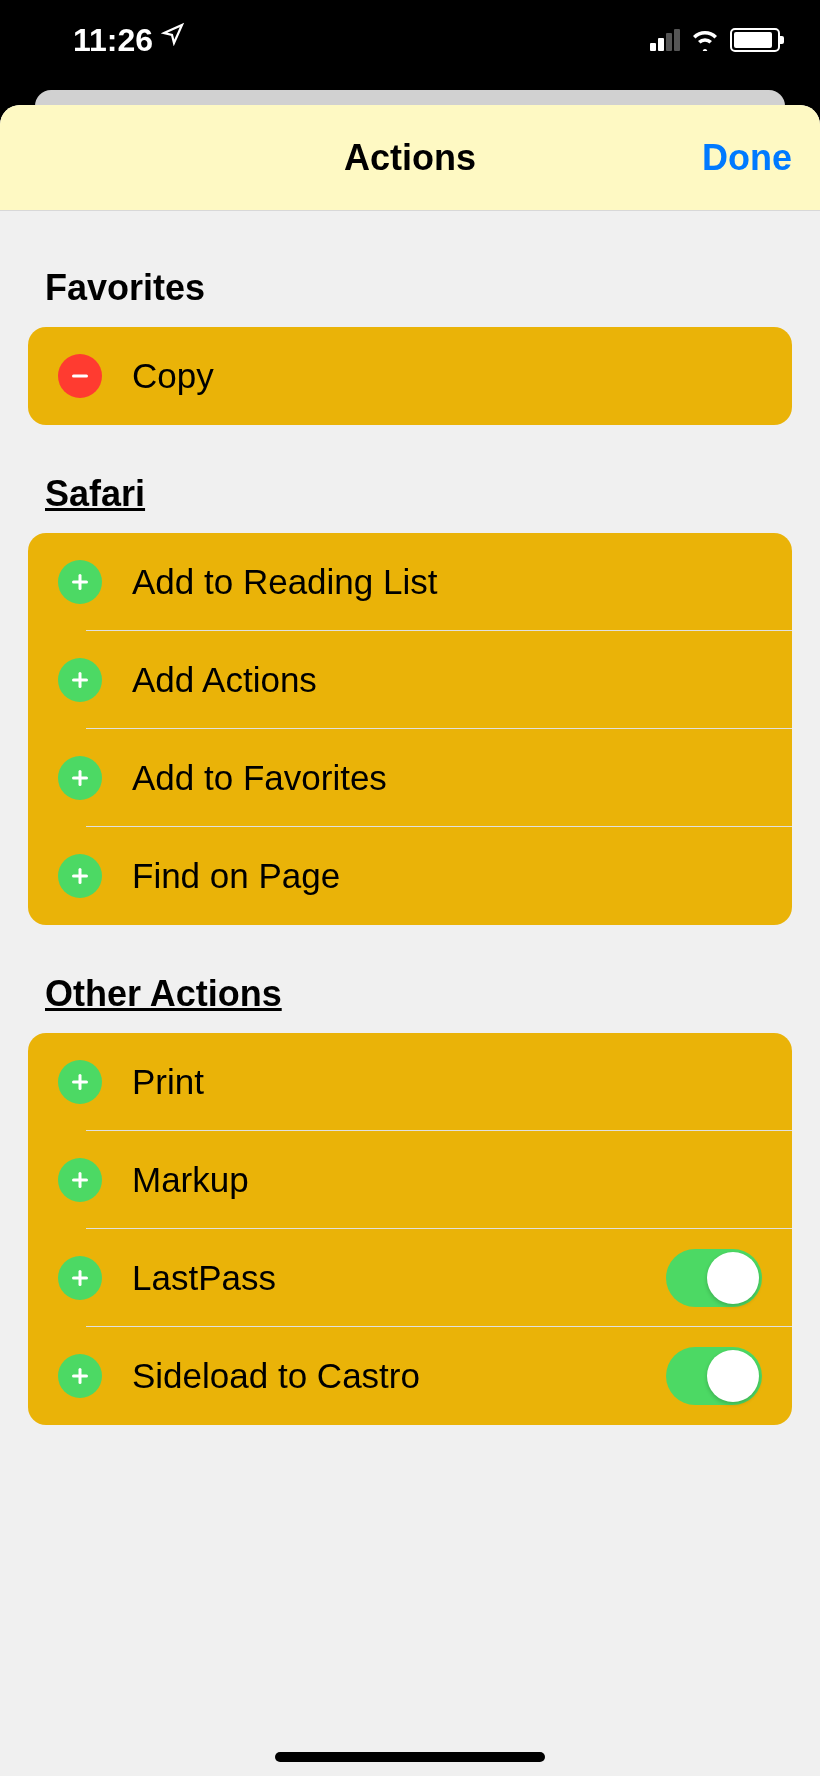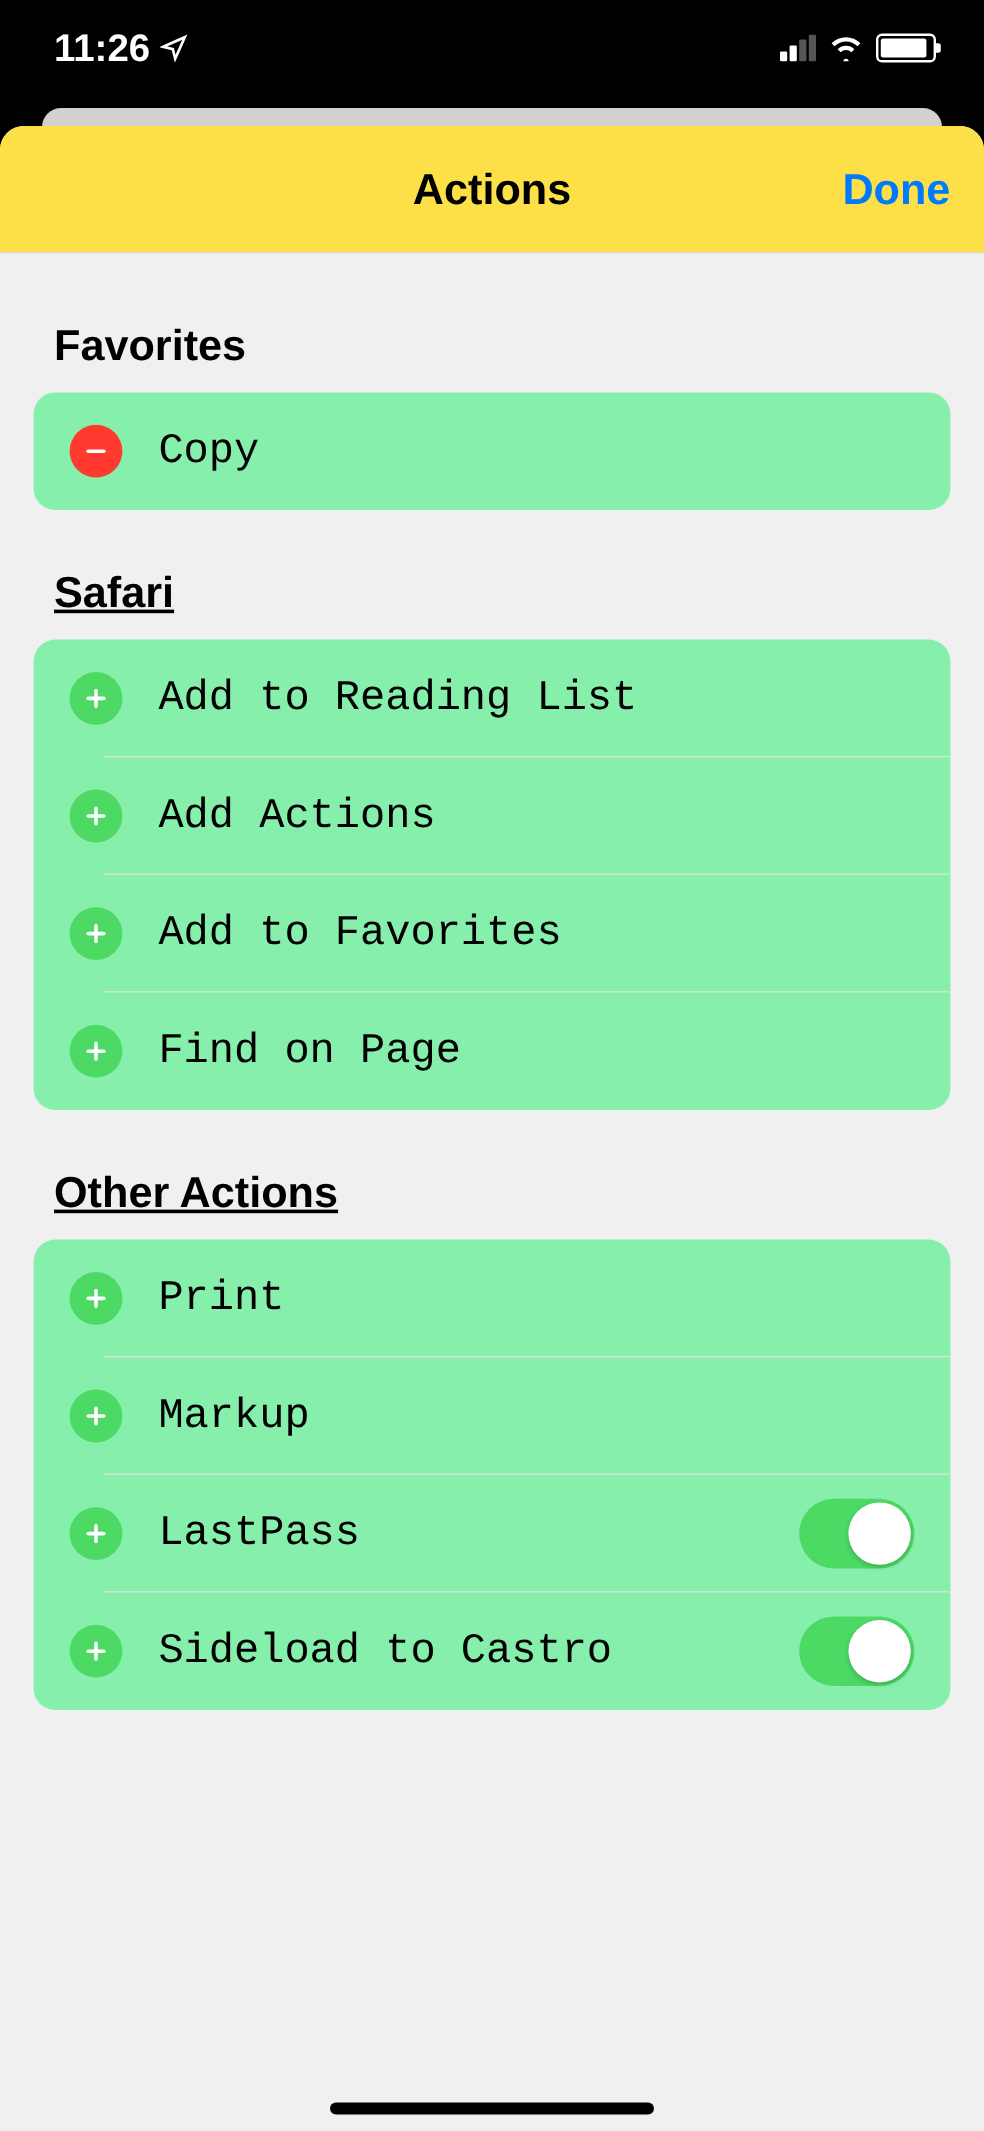--- a/index.html
+++ b/index.html
@@ -22,22 +22,23 @@
       color: #fff;
       display: flex;
       align-items: center;
       justify-content: space-between;
       padding: 0 40px 10px 45px;
     }
     .status-time {
       font-size: 32px;
       font-weight: 600;
       display: flex;
-      align-items: flex-end;
+      align-items: flex-start;
       gap: 8px;
+      margin-left: 28px;
     }
     .location-arrow {
       display: inline-block;
       font-size: 26px;
     }
     .status-right {
       display: flex;
       align-items: center;
       gap: 10px;
     }
@@ -98,21 +99,21 @@
       top: 105px;
       left: 0;
       right: 0;
       bottom: 0;
       background: #f0f0f0;
       border-radius: 20px 20px 0 0;
       overflow: hidden;
     }
     .sheet-header {
       height: 106px;
-      background: #fde047;
+      background: #fef9c3;
       border-bottom: 1px solid #d8d8d8;
       display: flex;
       align-items: center;
       justify-content: center;
       position: relative;
     }
     .sheet-title {
       font-size: 36px;
       font-weight: 600;
       color: #000;
@@ -135,25 +136,24 @@
     }
     .section-header.first {
       padding-top: 8px;
       margin-top: 48px;
     }
     .section-header.spaced {
       padding-top: 48px;
       text-decoration: underline;
     }
     .list {
-      background: #86efac;
+      background: #eab308;
       margin: 0 28px;
       border-radius: 18px;
       overflow: hidden;
-      font-family: Liberation Mono, monospace;
     }
     .list-row {
       display: flex;
       align-items: center;
       height: 98px;
       padding: 0 30px;
       position: relative;
     }
     .list-row:not(:last-child)::after {
       content: '';

